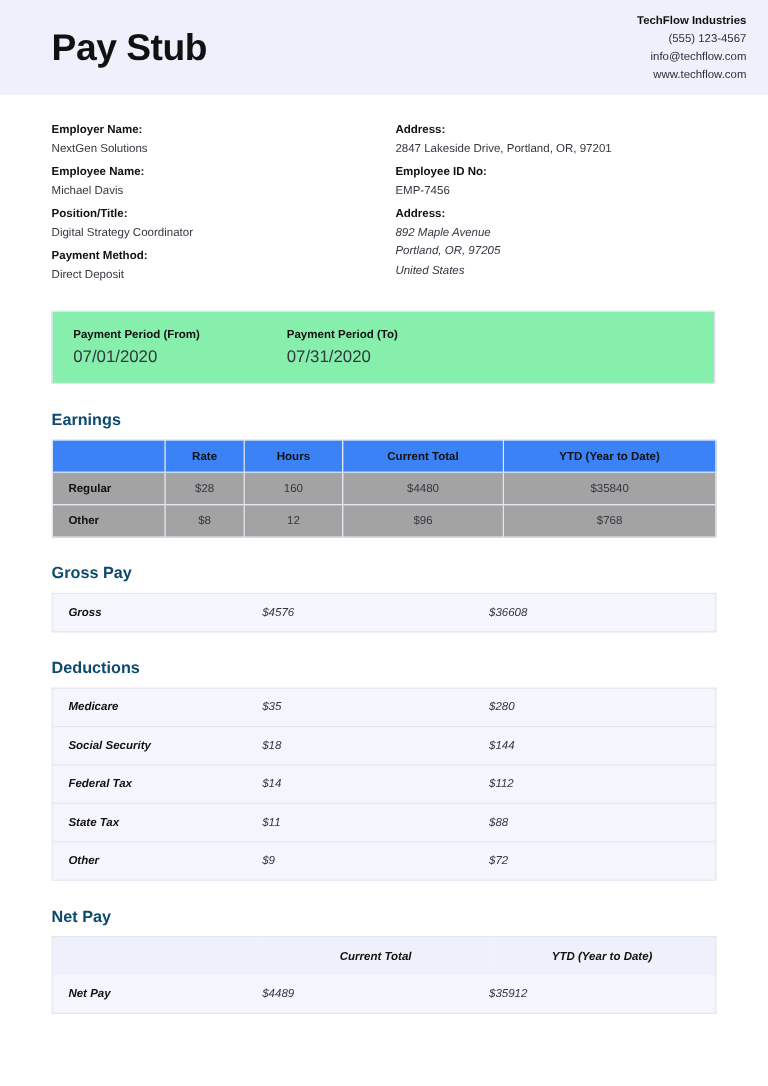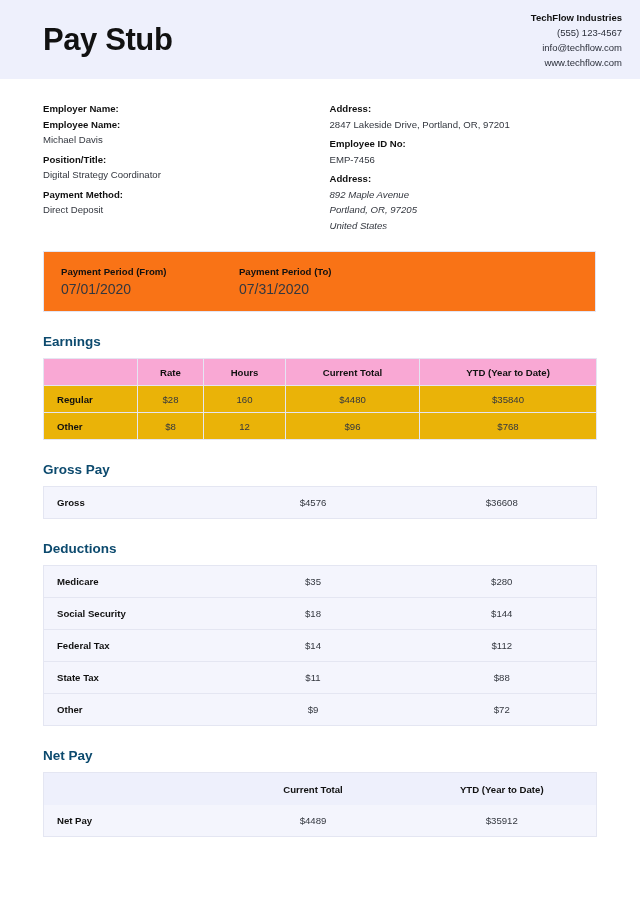--- a/index.html
+++ b/index.html
@@ -64,21 +64,21 @@
     font-size: 9.6px;
     color: #33373f;
     line-height: 1.62;
     margin-bottom: 4px;
   }
   .field-value.tight { margin-bottom: 0; font-style: italic; }
 
   
   .period-strip {
     margin: 18px 44px 0 43px;
-    background: #f97316;
+    background: #86efac;
     border: 1px solid #e2e5f4;
     display: flex;
     padding: 14px 0 14px 17px;
   }
   .period-cell { width: 33.33%; }
   .period-cell:nth-child(3) { width: 33.33%; }
   .period-label {
     font-size: 9.6px;
     font-weight: bold;
     color: #111111;
@@ -106,61 +106,62 @@
   }
 
   
   .tbl-grid th, .tbl-grid td {
     border: 1px solid #e4e6f2;
     font-size: 9.6px;
     height: 27px;
     vertical-align: middle;
   }
   .tbl-grid thead th {
-    background: #f9a8d4;
+    background: #3b82f6;
     font-weight: bold;
     color: #111111;
     text-align: center;
   }
   .tbl-grid tbody td {
-    background: #eab308;
+    background: #a3a3a3;
     color: #33373f;
     text-align: center;
   }
   .tbl-grid .rowhead {
     font-weight: bold;
     color: #111111;
     text-align: left;
     padding-left: 13px;
   }
 
   
   .tbl-flat {
     border: 1px solid #e4e6f2;
+    font-style: italic;
   }
   .tbl-flat th, .tbl-flat td {
     font-size: 9.6px;
     height: 32px;
     vertical-align: middle;
     border-bottom: 1px solid #e4e6f2;
   }
   .tbl-flat tr:last-child th,
   .tbl-flat tr:last-child td {
     border-bottom: none;
   }
   .tbl-flat thead th {
     background: #eef0fc;
     font-weight: bold;
     color: #111111;
     text-align: center;
   }
   .tbl-flat tbody td {
     background: #f4f5fd;
     color: #33373f;
-    text-align: center;
+    text-align: left;
   }
   .tbl-flat .rowhead {
     font-weight: bold;
     color: #111111;
     text-align: left;
     padding-left: 13px;
   }
 
   .c-name  { width: 175px; }
   .c-cur   { width: 189px; }
@@ -183,20 +184,21 @@
       <div class="company-name">TechFlow Industries</div>
       <div>(555) 123-4567</div>
       <div>info@techflow.com</div>
       <div>www.techflow.com</div>
     </div>
   </div>
 
   <div class="info">
     <div class="info-col left">
       <div class="field-label">Employer Name:</div>
+      <div class="field-value">NextGen Solutions</div>
       <div class="field-label">Employee Name:</div>
       <div class="field-value">Michael Davis</div>
       <div class="field-label">Position/Title:</div>
       <div class="field-value">Digital Strategy Coordinator</div>
       <div class="field-label">Payment Method:</div>
       <div class="field-value">Direct Deposit</div>
     </div>
     <div class="info-col right">
       <div class="field-label">Address:</div>
       <div class="field-value">2847 Lakeside Drive, Portland, OR, 97201</div>

